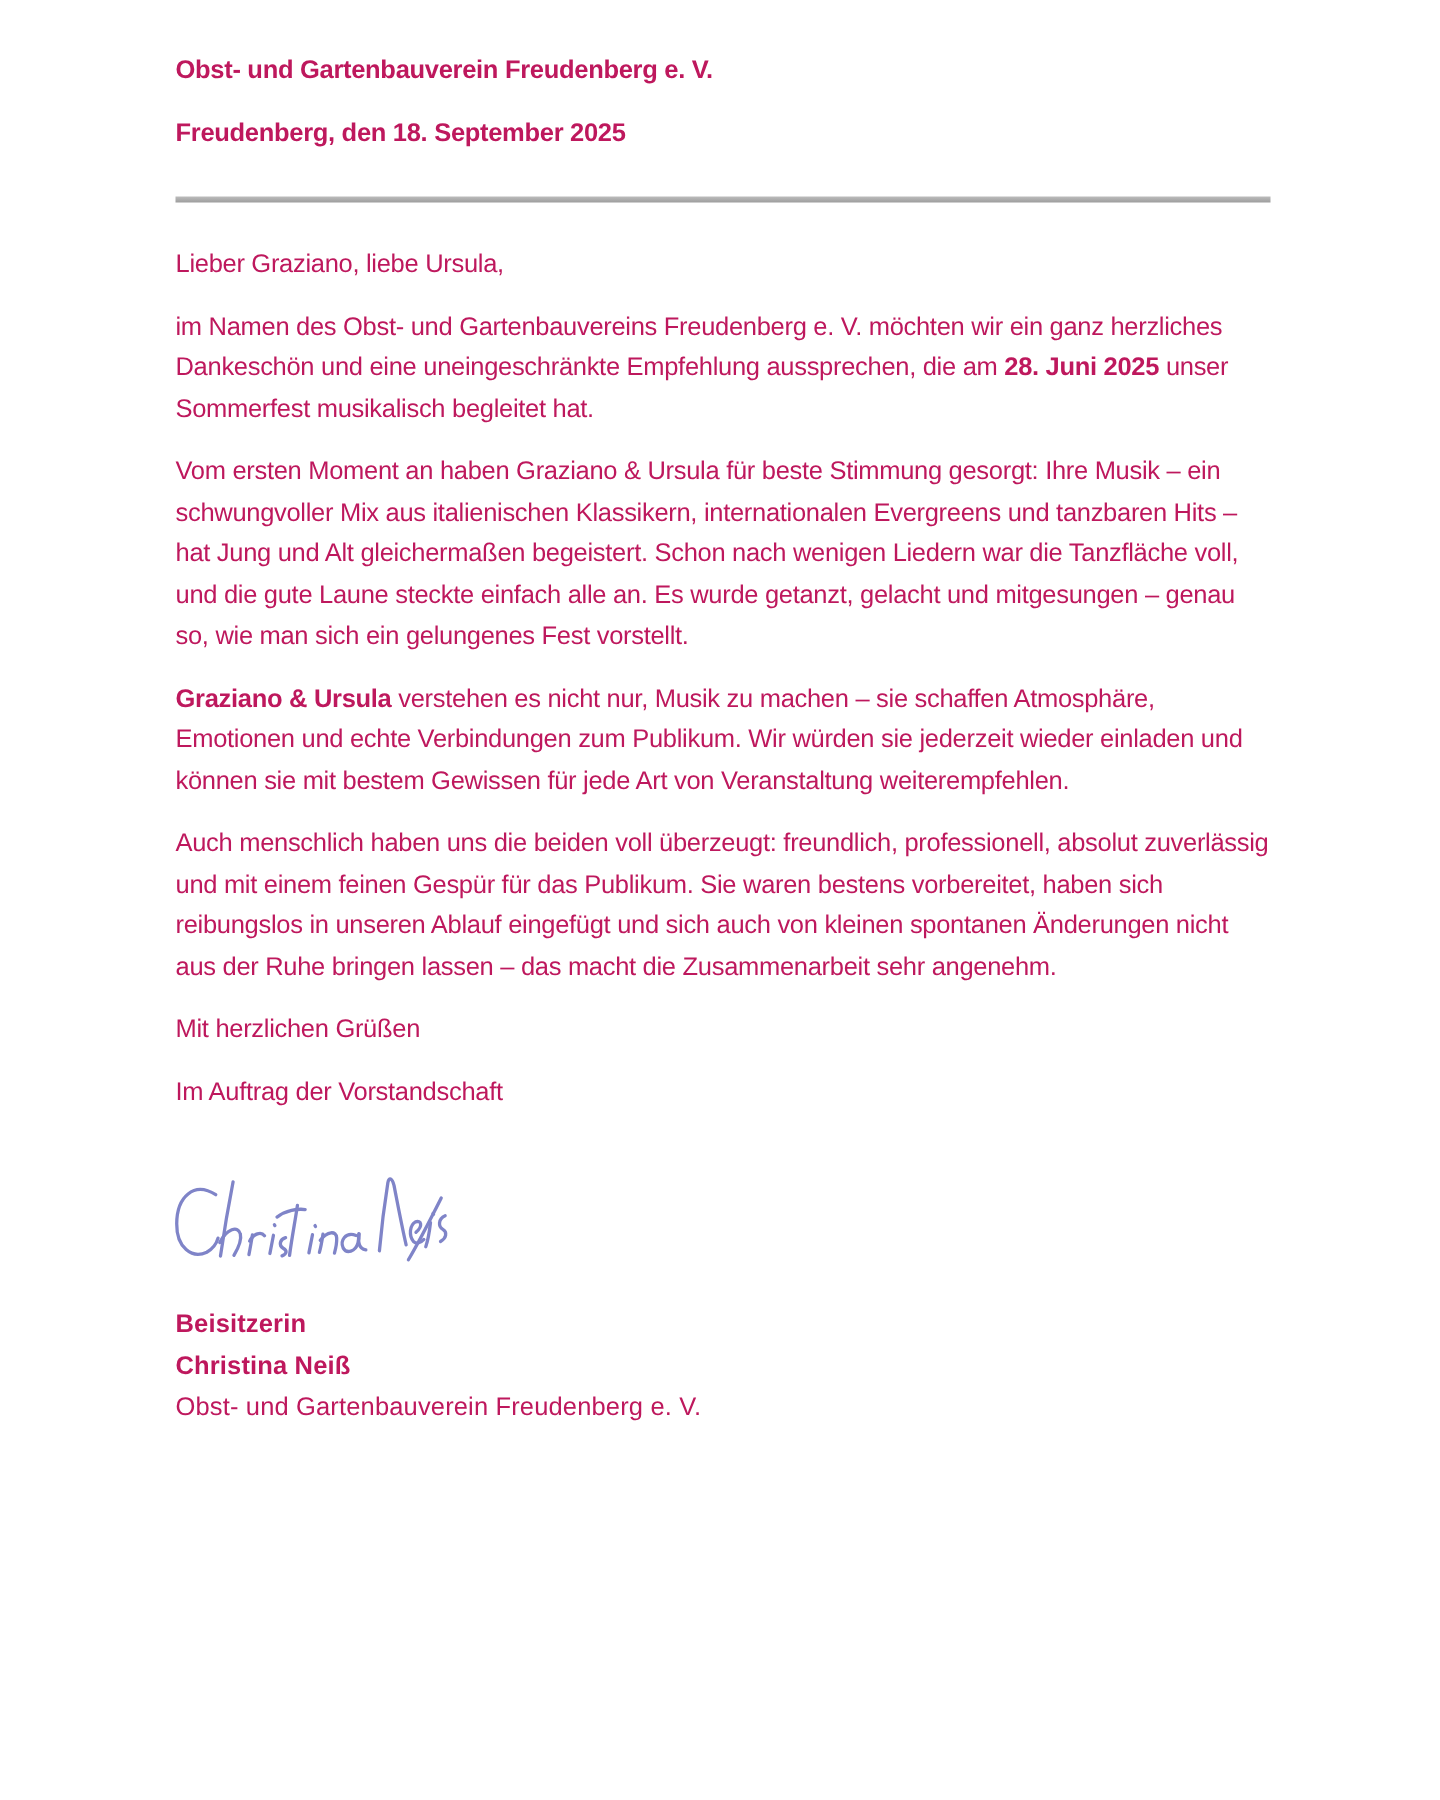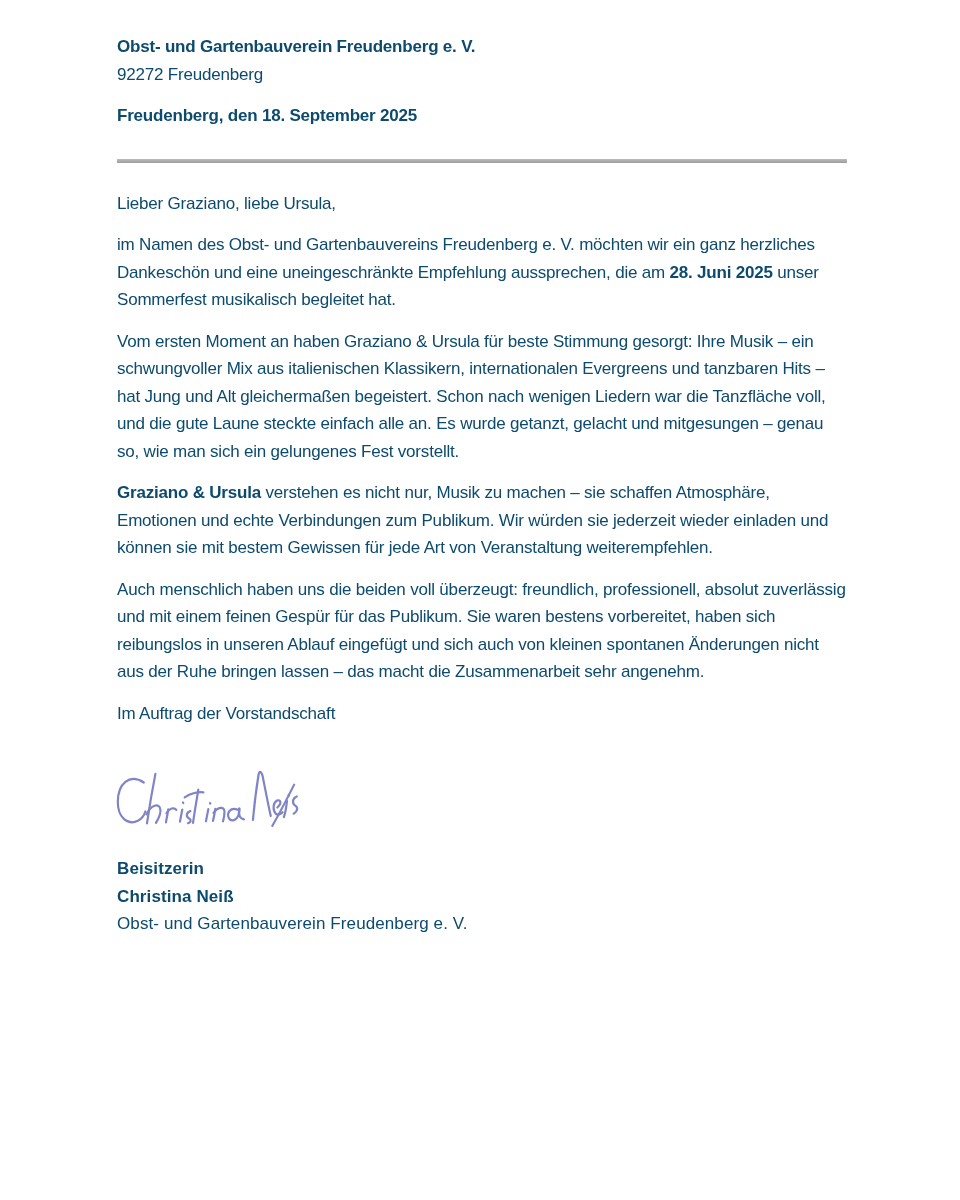--- a/index.html
+++ b/index.html
@@ -6,21 +6,21 @@
   html, body {
     margin: 0;
     padding: 0;
     background: #ffffff;
   }
   .page {
     position: relative;
     width: 960px;
     height: 1200px;
     background: #ffffff;
-    color: #0c4a6e;
+    color: #be185d;
     font-family: "Liberation Sans", "DejaVu Sans", sans-serif;
     font-size: 17px;
     line-height: 27.5px;
     letter-spacing: -0.2px;
     box-sizing: border-box;
     padding: 33px 113px 0 117px;
     overflow: hidden;
   }
   .page p { margin: 0; }
   .bold { font-weight: bold; }
@@ -53,36 +53,36 @@
   }
   .signoff-block { margin-top: 12px; letter-spacing: 0.1px; }
 </style>
 </head>
 <body>
 
 <main class="page">
 
   <header>
     <p class="bold">Obst- und Gartenbauverein Freudenberg e. V.</p>
-    <p>92272 Freudenberg</p>
     <p class="bold dateline">Freudenberg, den 18. September 2025</p>
   </header>
 
   <div class="rule"></div>
 
   <p class="salutation">Lieber Graziano, liebe Ursula,</p>
 
   <p class="para"><span>im Namen des Obst- und Gartenbauvereins Freudenberg e. V. möchten wir ein ganz herzliches Dankeschön und eine uneingeschränkte Empfehlung aussprechen, die am </span><strong>28. Juni 2025</strong><span> unser Sommerfest musikalisch begleitet hat.</span></p>
 
   <p class="para"><span>Vom ersten Moment an haben Graziano &amp; Ursula für beste Stimmung gesorgt: Ihre Musik – ein schwungvoller Mix aus italienischen Klassikern, internationalen Evergreens und tanzbaren Hits – hat Jung und Alt gleichermaßen begeistert. Schon nach wenigen Liedern war die Tanzfläche voll, und die gute Laune steckte einfach alle an. Es wurde getanzt, gelacht und mitgesungen – genau so, wie man sich ein gelungenes Fest vorstellt.</span></p>
 
   <p class="para"><strong>Graziano &amp; Ursula</strong><span> verstehen es nicht nur, Musik zu machen – sie schaffen Atmosphäre, Emotionen und echte Verbindungen zum Publikum. Wir würden sie jederzeit wieder einladen und können sie mit bestem Gewissen für jede Art von Veranstaltung weiterempfehlen.</span></p>
 
   <p class="para"><span>Auch menschlich haben uns die beiden voll überzeugt: freundlich, professionell, absolut zuverlässig und mit einem feinen Gespür für das Publikum. Sie waren bestens vorbereitet, haben sich reibungslos in unseren Ablauf eingefügt und sich auch von kleinen spontanen Änderungen nicht aus der Ruhe bringen lassen – das macht die Zusammenarbeit sehr angenehm.</span></p>
 
+  <p class="closing">Mit herzlichen Grüßen</p>
 
   <p class="on-behalf">Im Auftrag der Vorstandschaft</p>
 
   <div class="signature-wrap" role="img" aria-label="Christina Neis">
     <svg width="200" height="80" viewBox="0 0 200 80" xmlns="http://www.w3.org/2000/svg">
       <g class="sig-stroke" transform="rotate(-3 100 40)">
 
         <path d="M34,16 C20,6 8,16 7,34 C6,50 16,58 26,54 C30,52 33,48 34,45"></path>
 
         <path d="M46,8 C42,24 38,42 35,57"></path>

